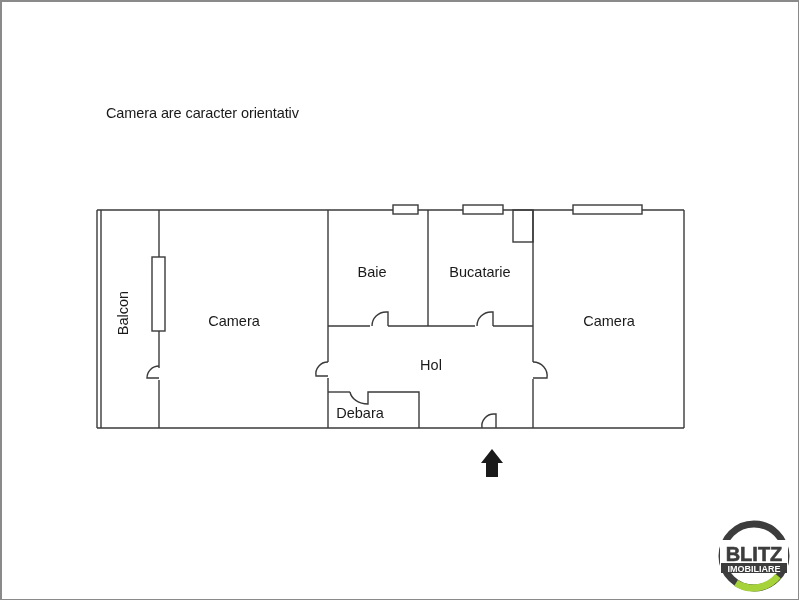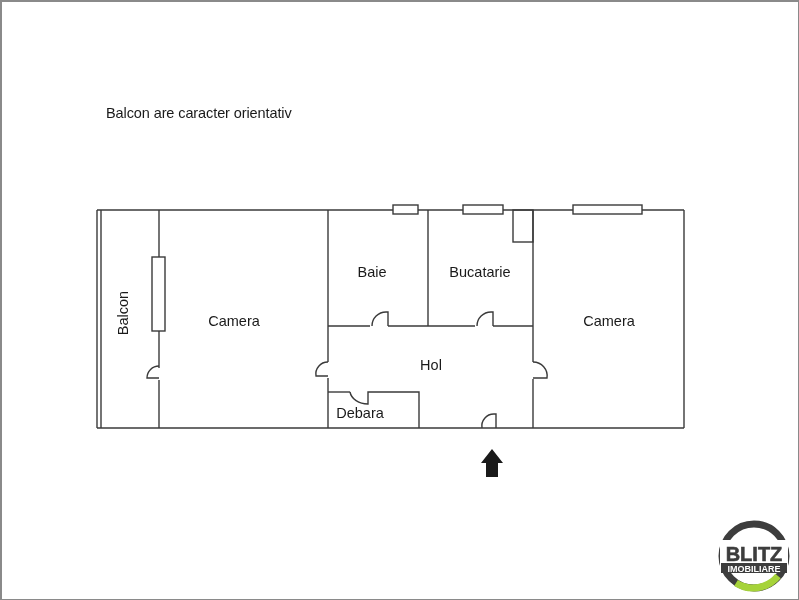--- a/index.html
+++ b/index.html
@@ -19,21 +19,21 @@
   }
   svg.plan { position: absolute; left: 0; top: 0; }
   .lbl { font-family: "Liberation Sans", "DejaVu Sans", sans-serif; font-size: 14.5px; fill: #1a1a1a; }
   .logo { position: absolute; left: 716px; top: 518px; width: 76px; height: 76px; }
 </style>
 </head>
 <body>
 
 <div class="frame"></div>
 
-<div class="note">Balcon are caracter orientativ</div>
+<div class="note">Camera are caracter orientativ</div>
 
 <svg class="plan" width="799" height="600" viewBox="0 0 799 600">
   <g stroke="#3a3a3a" stroke-width="1.4" fill="none">
 
     <line x1="97" y1="210" x2="684" y2="210"></line>
     <line x1="97" y1="428" x2="684" y2="428"></line>
     <line x1="684" y1="210" x2="684" y2="428"></line>
     <line x1="97" y1="210" x2="97" y2="428"></line>
     <line x1="101" y1="210" x2="101" y2="428"></line>
 

